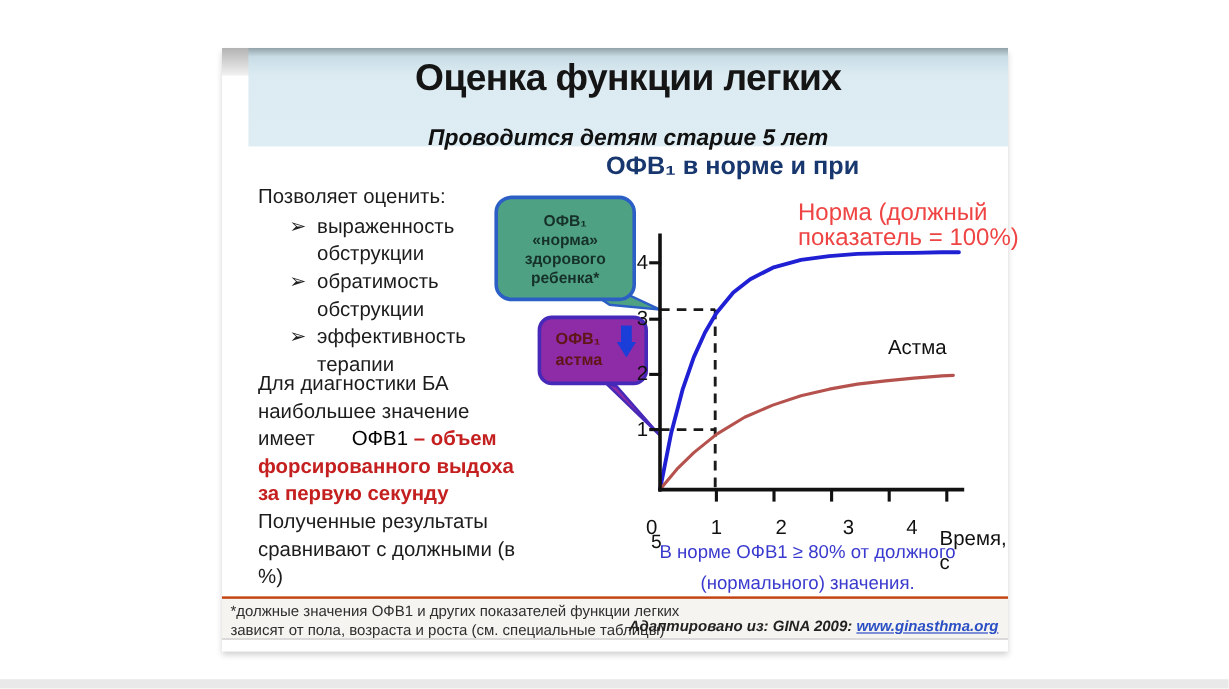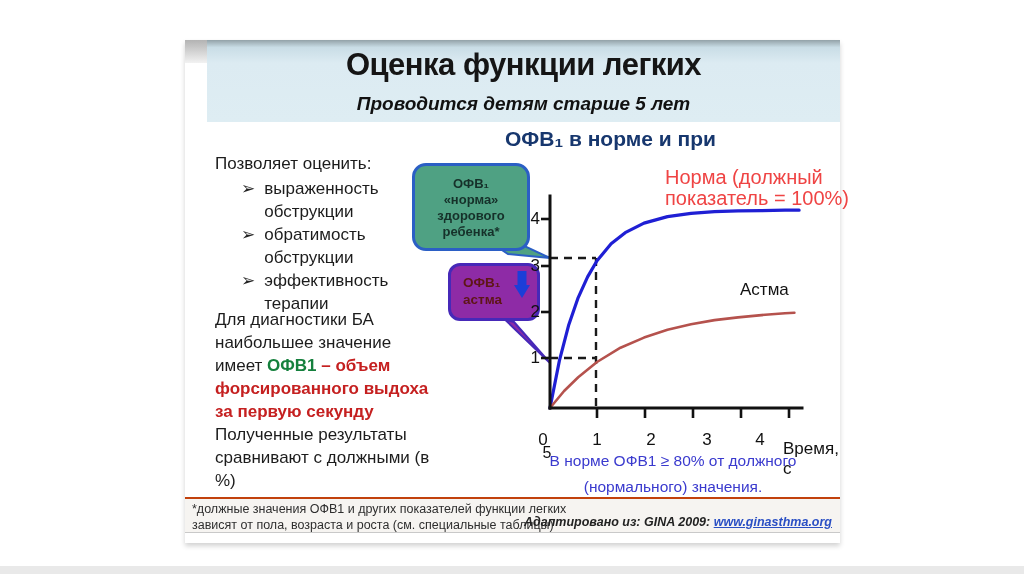--- a/index.html
+++ b/index.html
@@ -7,28 +7,28 @@
   .page{position:relative;width:1024px;height:574px;background:#ffffff;overflow:hidden;}
   .bottom-strip{position:absolute;left:0;bottom:0;width:1024px;height:8px;background:#e9e9e9;}
   .slide{position:absolute;left:185px;top:40px;width:655px;height:503px;background:#ffffff;
          box-shadow:0 3px 5px rgba(0,0,0,.18);}
   .corner-artifact{position:absolute;left:0;top:0;width:23px;height:23px;
          background:linear-gradient(180deg,#b3b3b3,#f2f2f2);}
   .header{position:absolute;left:22px;top:0;width:633px;height:82px;
          background:linear-gradient(180deg,#93a2a8 0%,#c9dde6 9%,#dcebf2 28%,#deedf3 100%);
          text-align:center;}
   .title{margin:0;padding-top:7px;font-size:31px;line-height:36px;font-weight:700;color:#151515;letter-spacing:-.5px;}
-  .subtitle{margin:4px;padding-top:6px;font-size:19px;font-weight:700;font-style:italic;color:#111;}
+  .subtitle{margin:16px;padding-top:6px;font-size:19px;font-weight:700;font-style:italic;color:#111;}
   .left-block{position:absolute;left:30px;top:112px;width:218px;font-size:17px;line-height:23px;color:#1c1c1c;}
   .intro{margin:0 0 2px 0;}
   ul.bullets{list-style:none;margin:0;padding:0 0 0 26px;}
   ul.bullets li{display:flex;gap:9px;align-items:flex-start;}
   ul.bullets .marker{flex:0 0 auto;color:#222;}
   .diag-block{position:absolute;left:30px;top:268px;width:220px;font-size:17px;line-height:23px;color:#1c1c1c;}
-  .term-blue{color:#15803d;font-weight:700;}
+  .term-blue{color:#000000;font-weight:400;margin-left:26px;}
   .seg-red{color:#c52020;font-weight:700;}
   .block{display:block;}
   .chart-title{position:absolute;left:320px;top:88px;width:262px;font-size:21px;line-height:21px;
          font-weight:700;color:#17376e;}
   .norm-label{position:absolute;left:480px;top:127px;width:190px;font-size:20px;line-height:21px;color:#ef4444;}
   .asthma-label{position:absolute;left:555px;top:240px;font-size:17px;color:#111;}
   .chart-svg{position:absolute;left:235px;top:90px;width:430px;height:370px;}
   .callout{position:absolute;border:3px solid;box-sizing:border-box;}
   .callout-green{left:227px;top:123px;width:118px;height:88px;border-radius:14px;
          background:#4fa183;border-color:#2b5fc5;color:#16312a;

